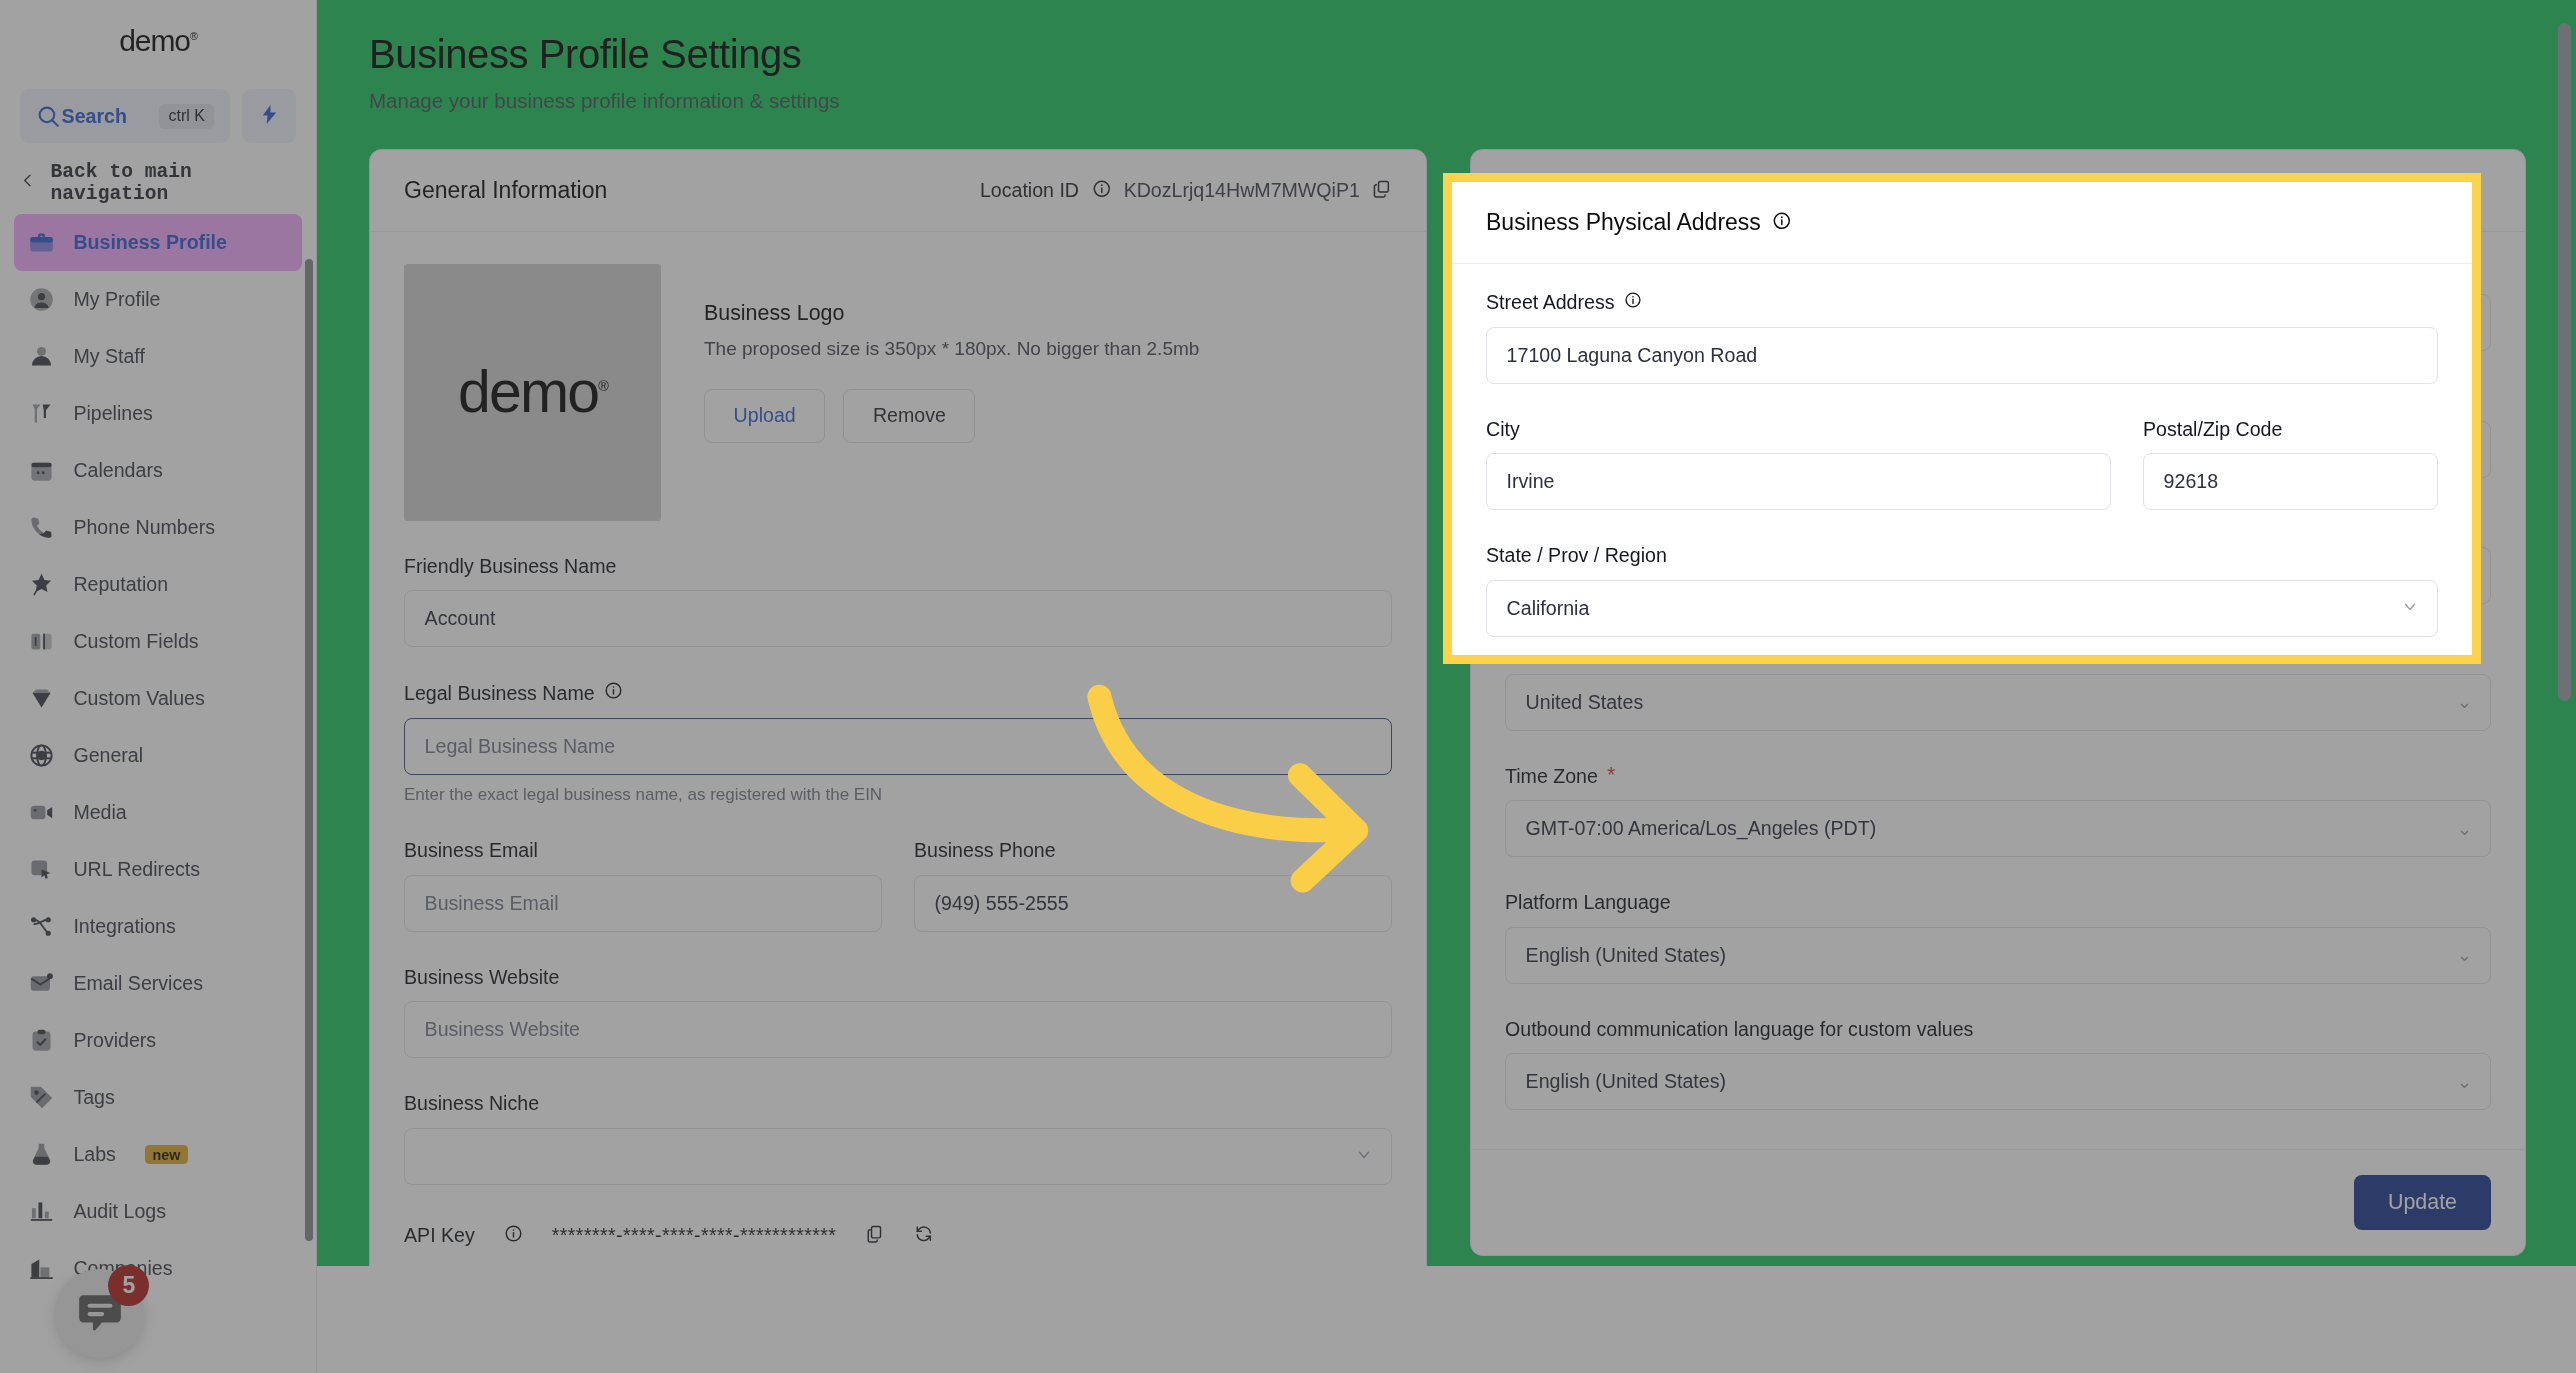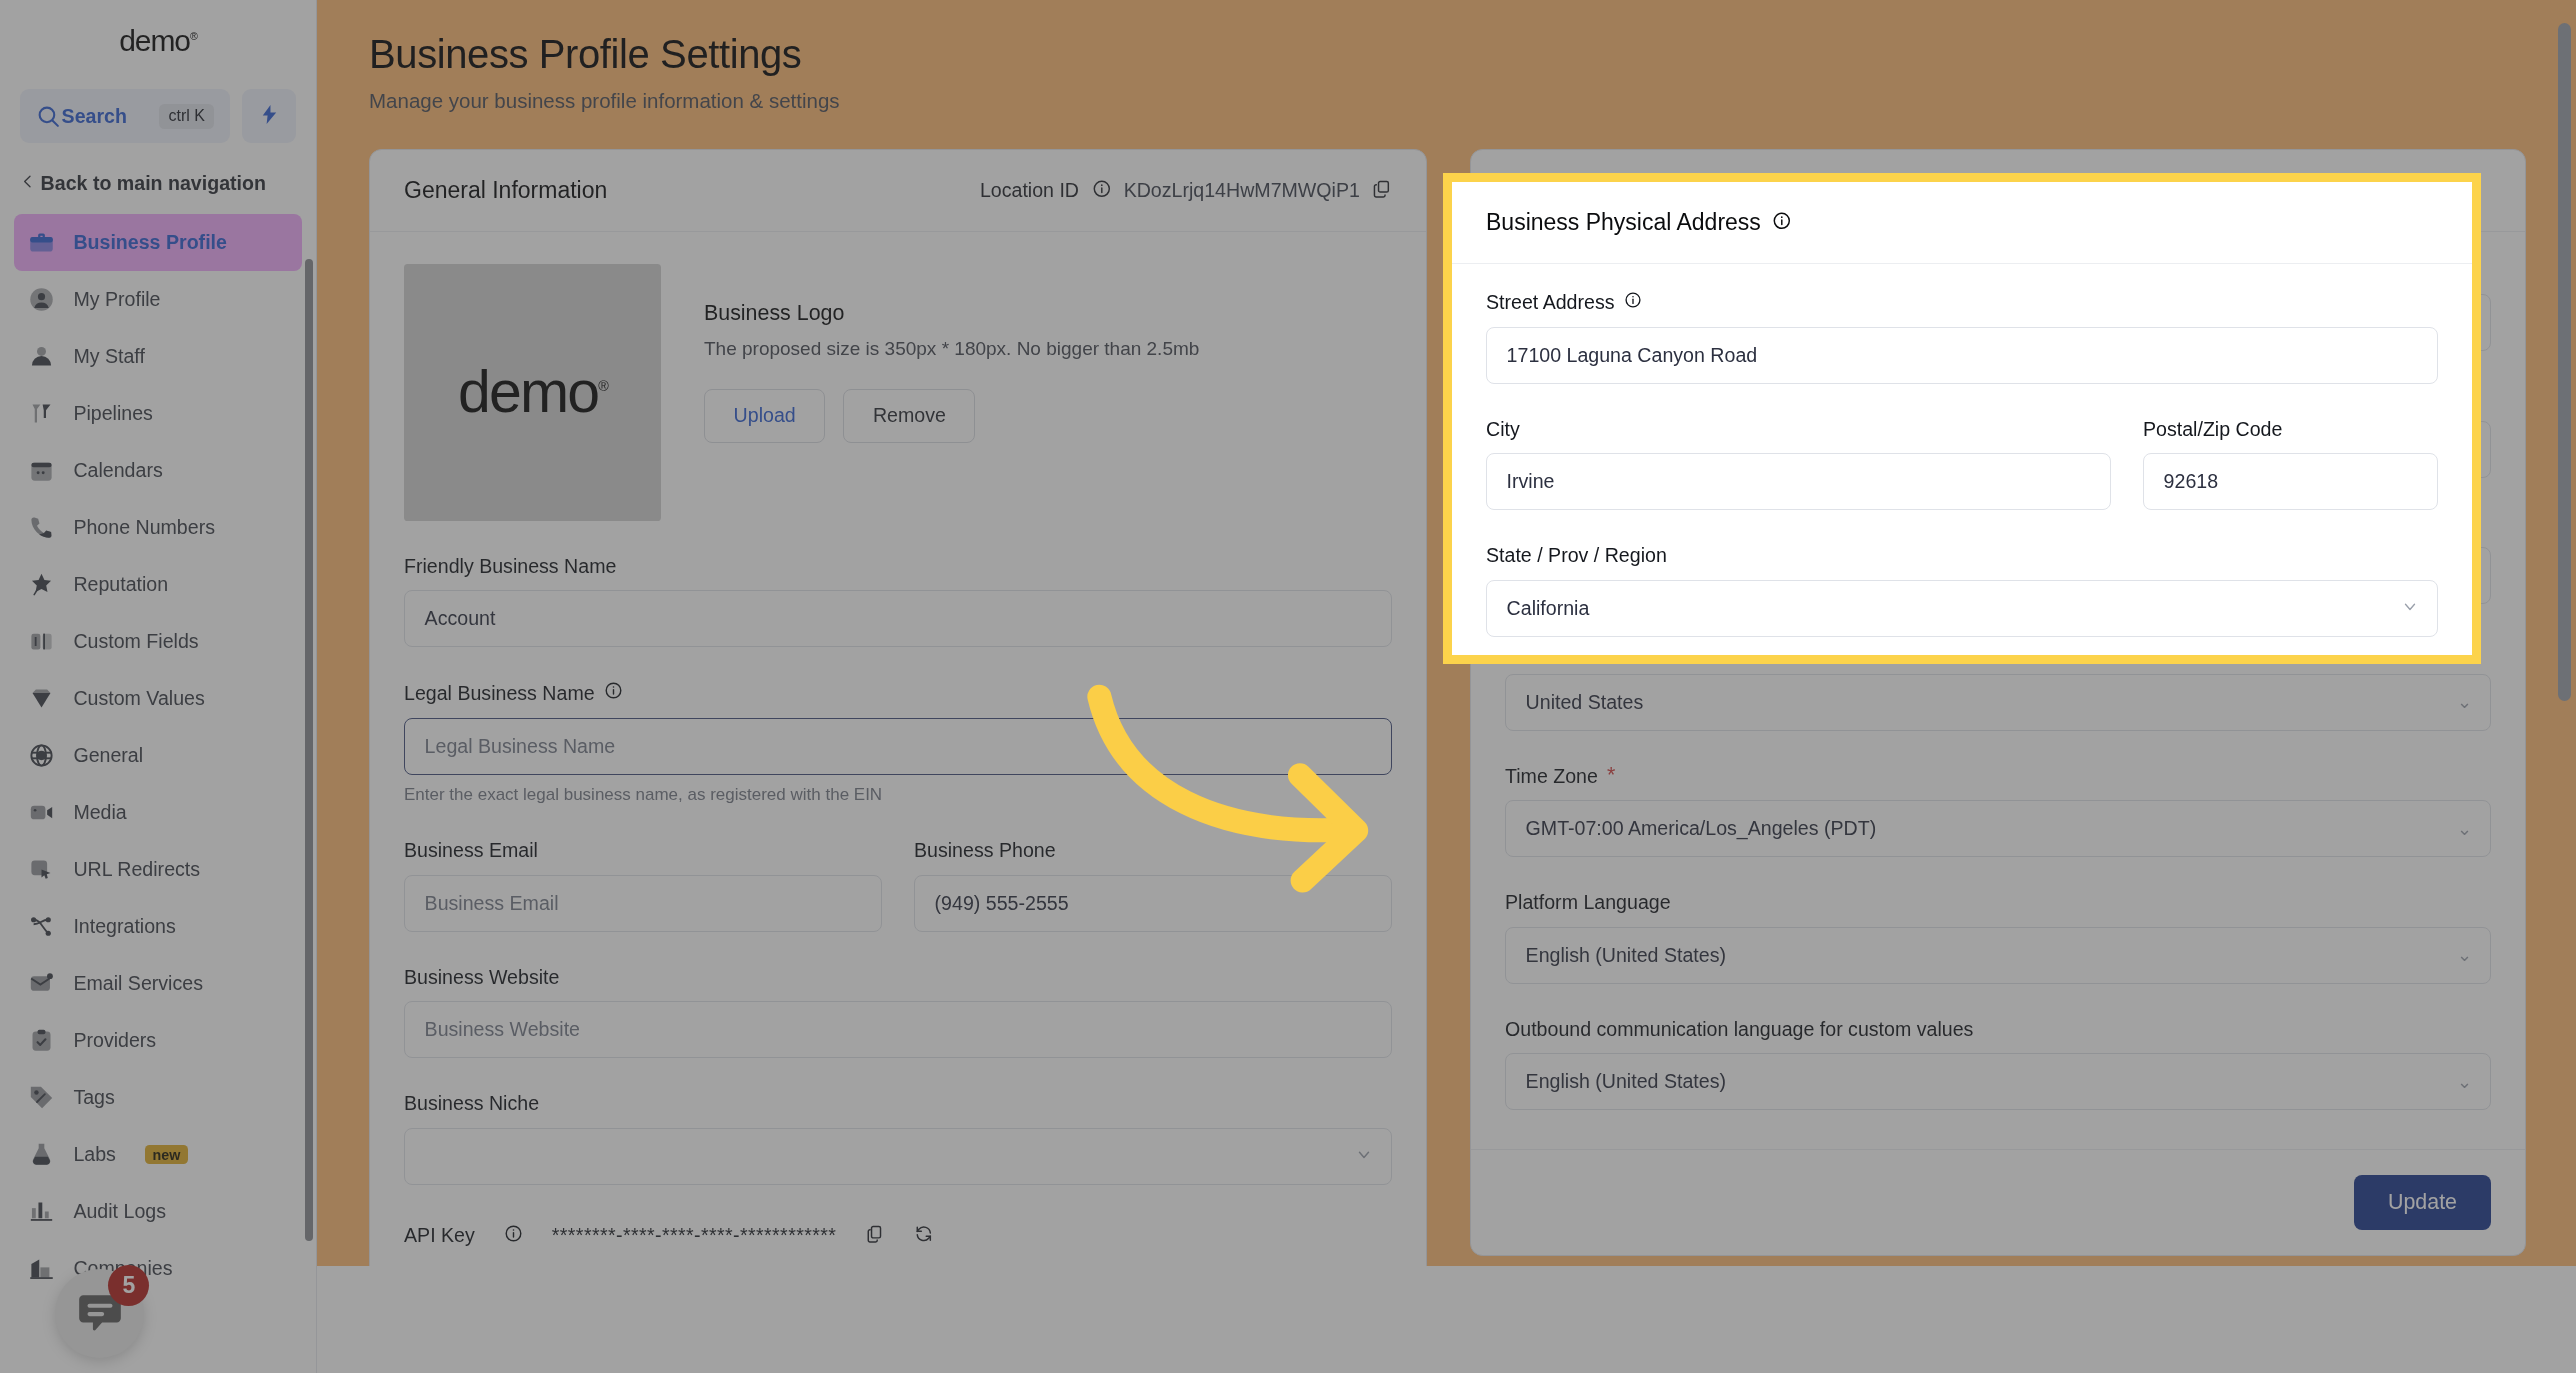--- a/index.html
+++ b/index.html
@@ -67,23 +67,24 @@
     font-weight: 400;
   }
   .bolt-box {
     width: 54px; height: 54px; border-radius: 9px;
     background: #eef1fb;
     display: flex; align-items: center; justify-content: center;
     cursor: pointer; flex: 0 0 54px;
   }
 
   .back-row {
-    display: flex; align-items: center; gap: 5px;
+    display: flex; align-items: center; gap: 15px;
     padding: 0 19.6px; height: 55px; margin-top: 12.5px;
     cursor: pointer;
+    font-family: Liberation Mono, monospace;
   }
   .back-chev { color: #31343c; font-size: 23px; line-height: 1; }
   .back-label { color: #2b2e36; font-size: 19.6px; font-weight: 600; }
 
   .nav { padding: 3.6px 14.3px 0 14.3px; }
   .nav-item {
     display: flex; align-items: center; gap: 18px;
     height: 57px; padding: 0 12.5px; border-radius: 8px;
     cursor: pointer; position: relative;
   }
@@ -118,21 +119,21 @@
     position: absolute; right: -5.4px; top: -3.6px;
     min-width: 41px; height: 41px; border-radius: 50%;
     background: #b3231f; color: #fff;
     font-size: 23px; font-weight: 700;
     display: flex; align-items: center; justify-content: center;
   }
 
   
   #main {
     flex: 1; height: 1266px;
-    background: #fdba74;
+    background: #22c55e;
     padding: 32px 50px 0 52px;
     position: relative;
     overflow: hidden;
   }
   #page-title { font-size: 40px; font-weight: 400; color: #070708; letter-spacing: -0.4px; }
   #page-sub { font-size: 20.5px; color: #4a4e58; margin-top: 11.6px; }
 
   .cards {
     display: flex; gap: 43px; margin-top: 36px;
     align-items: flex-start;

